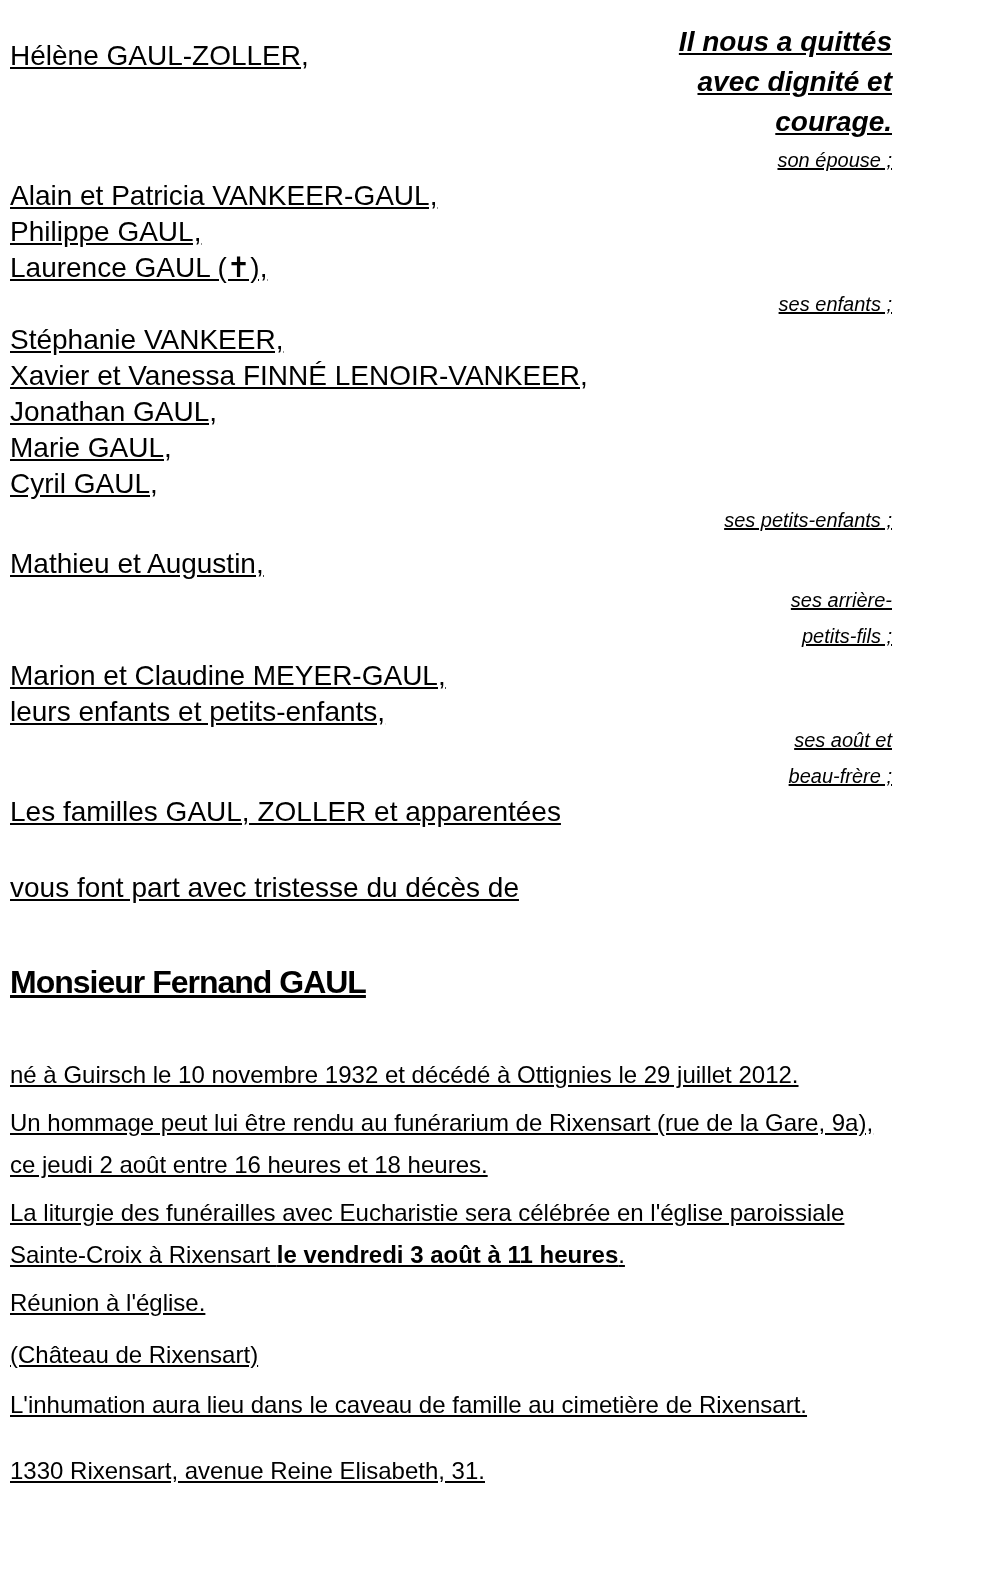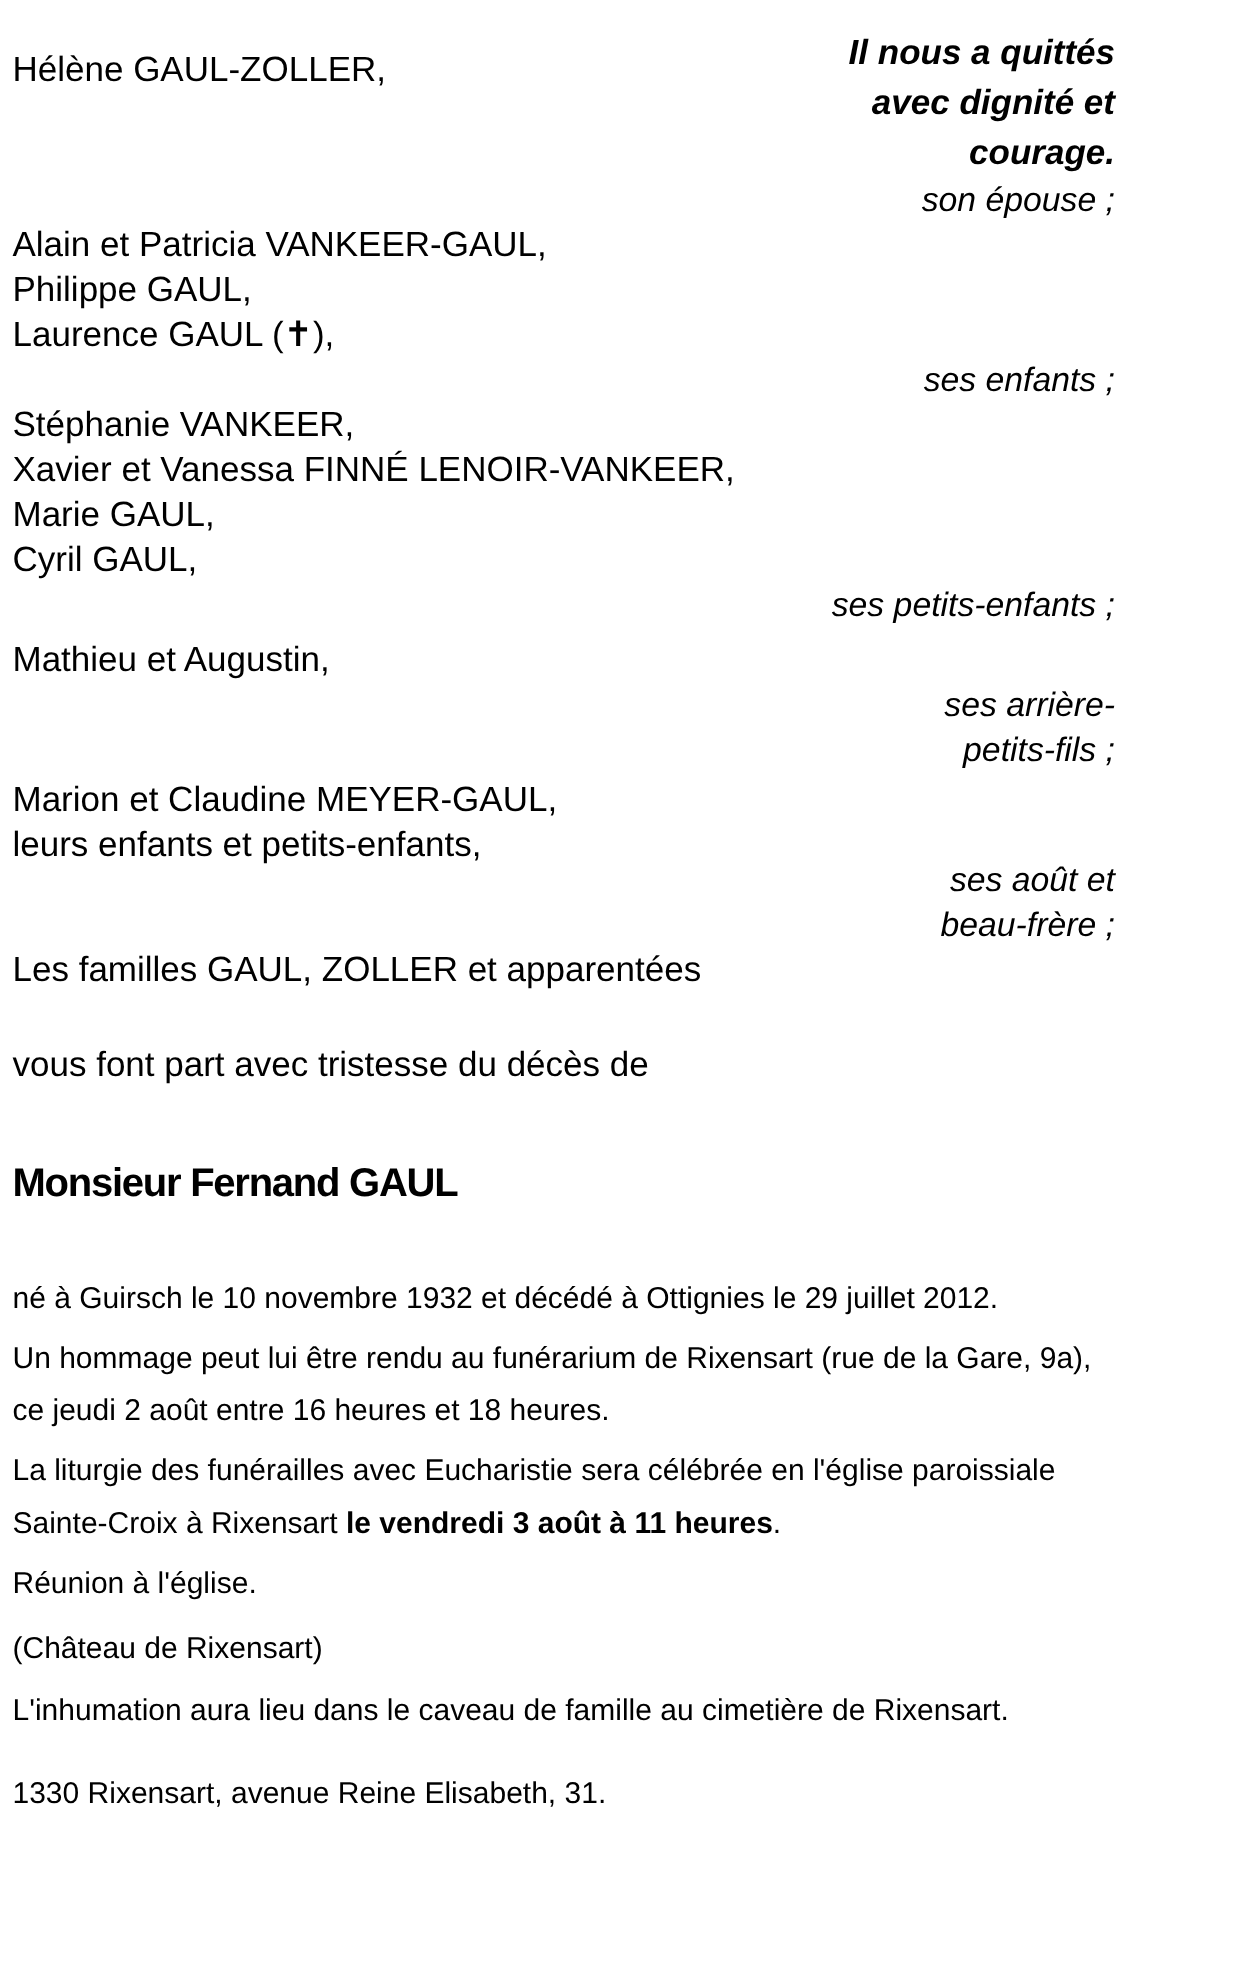--- a/index.html
+++ b/index.html
@@ -10,20 +10,21 @@
     font-family: "Liberation Sans", "DejaVu Sans", sans-serif;
   }
   .page {
     position: relative;
     width: 908px;
     height: 1583px;
     background: #ffffff;
     box-sizing: border-box;
     padding: 22px 16px 0 10px;
     overflow: hidden;
+    text-decoration: underline;
   }
   .header-row {
     display: flex;
     justify-content: space-between;
     align-items: flex-start;
   }
   .name-line {
     font-size: 28px;
     line-height: 36px;
     white-space: nowrap;
@@ -38,21 +39,21 @@
   }
   .epigraph-attribution {
     font-weight: normal;
     font-style: italic;
     font-size: 28px;
     line-height: 36px;
   }
   .relation-label {
     text-align: right;
     font-style: italic;
-    font-size: 27px;
+    font-size: 20px;
     line-height: 36px;
   }
   .group { margin: 0; }
   .g-children { margin-top: 0px; }
   .g-grandchildren { margin-top: 0px; }
   .g-greatgrandsons { margin-top: 8px; }
   .g-sister { margin-top: 4px; }
   .label-sister { margin-top: -8px; }
   .g-families { margin-top: 0px; }
   .announcement {
@@ -105,20 +106,21 @@
   <div class="group g-children">
     <div class="name-line">Alain et Patricia VANKEER-GAUL,</div>
     <div class="name-line">Philippe GAUL,</div>
     <div class="name-line">Laurence GAUL (✝),</div>
   </div>
   <div class="relation-label">ses enfants ;</div>
 
   <div class="group g-grandchildren">
     <div class="name-line">Stéphanie VANKEER,</div>
     <div class="name-line">Xavier et Vanessa FINNÉ LENOIR-VANKEER,</div>
+    <div class="name-line">Jonathan GAUL,</div>
     <div class="name-line">Marie GAUL,</div>
     <div class="name-line">Cyril GAUL,</div>
   </div>
   <div class="relation-label">ses petits-enfants ;</div>
 
   <div class="group g-greatgrandsons">
     <div class="name-line">Mathieu et Augustin,</div>
   </div>
   <div class="relation-label">
     <div>ses arrière-</div>

